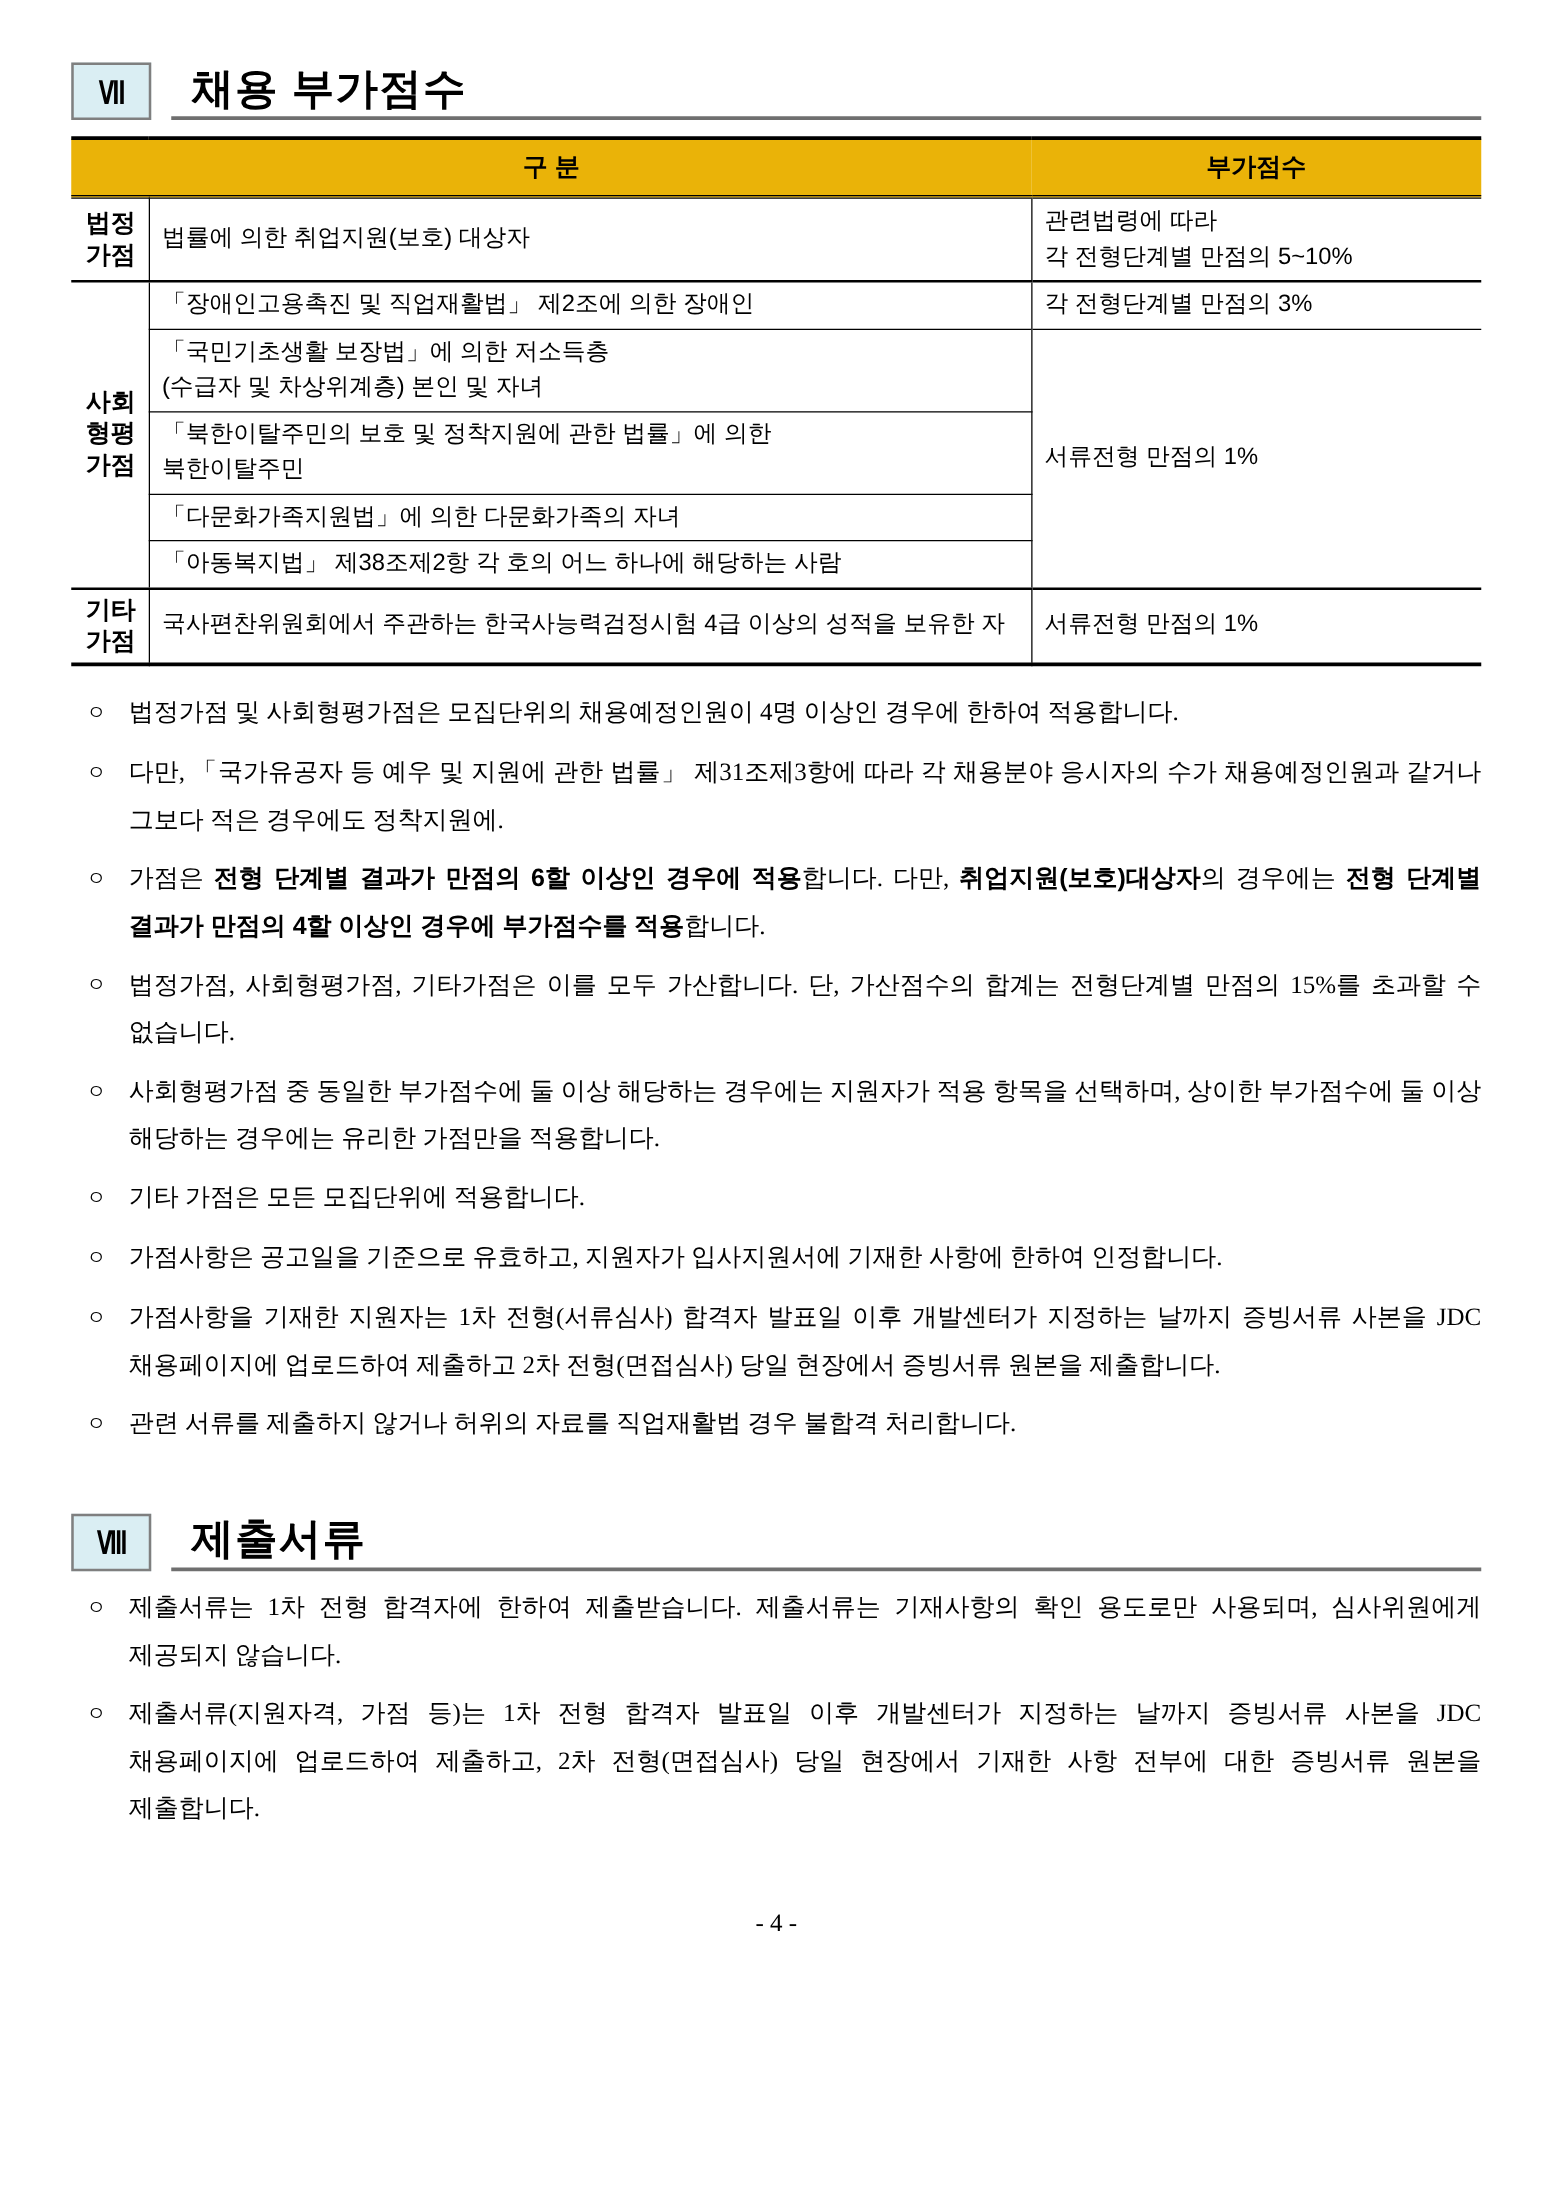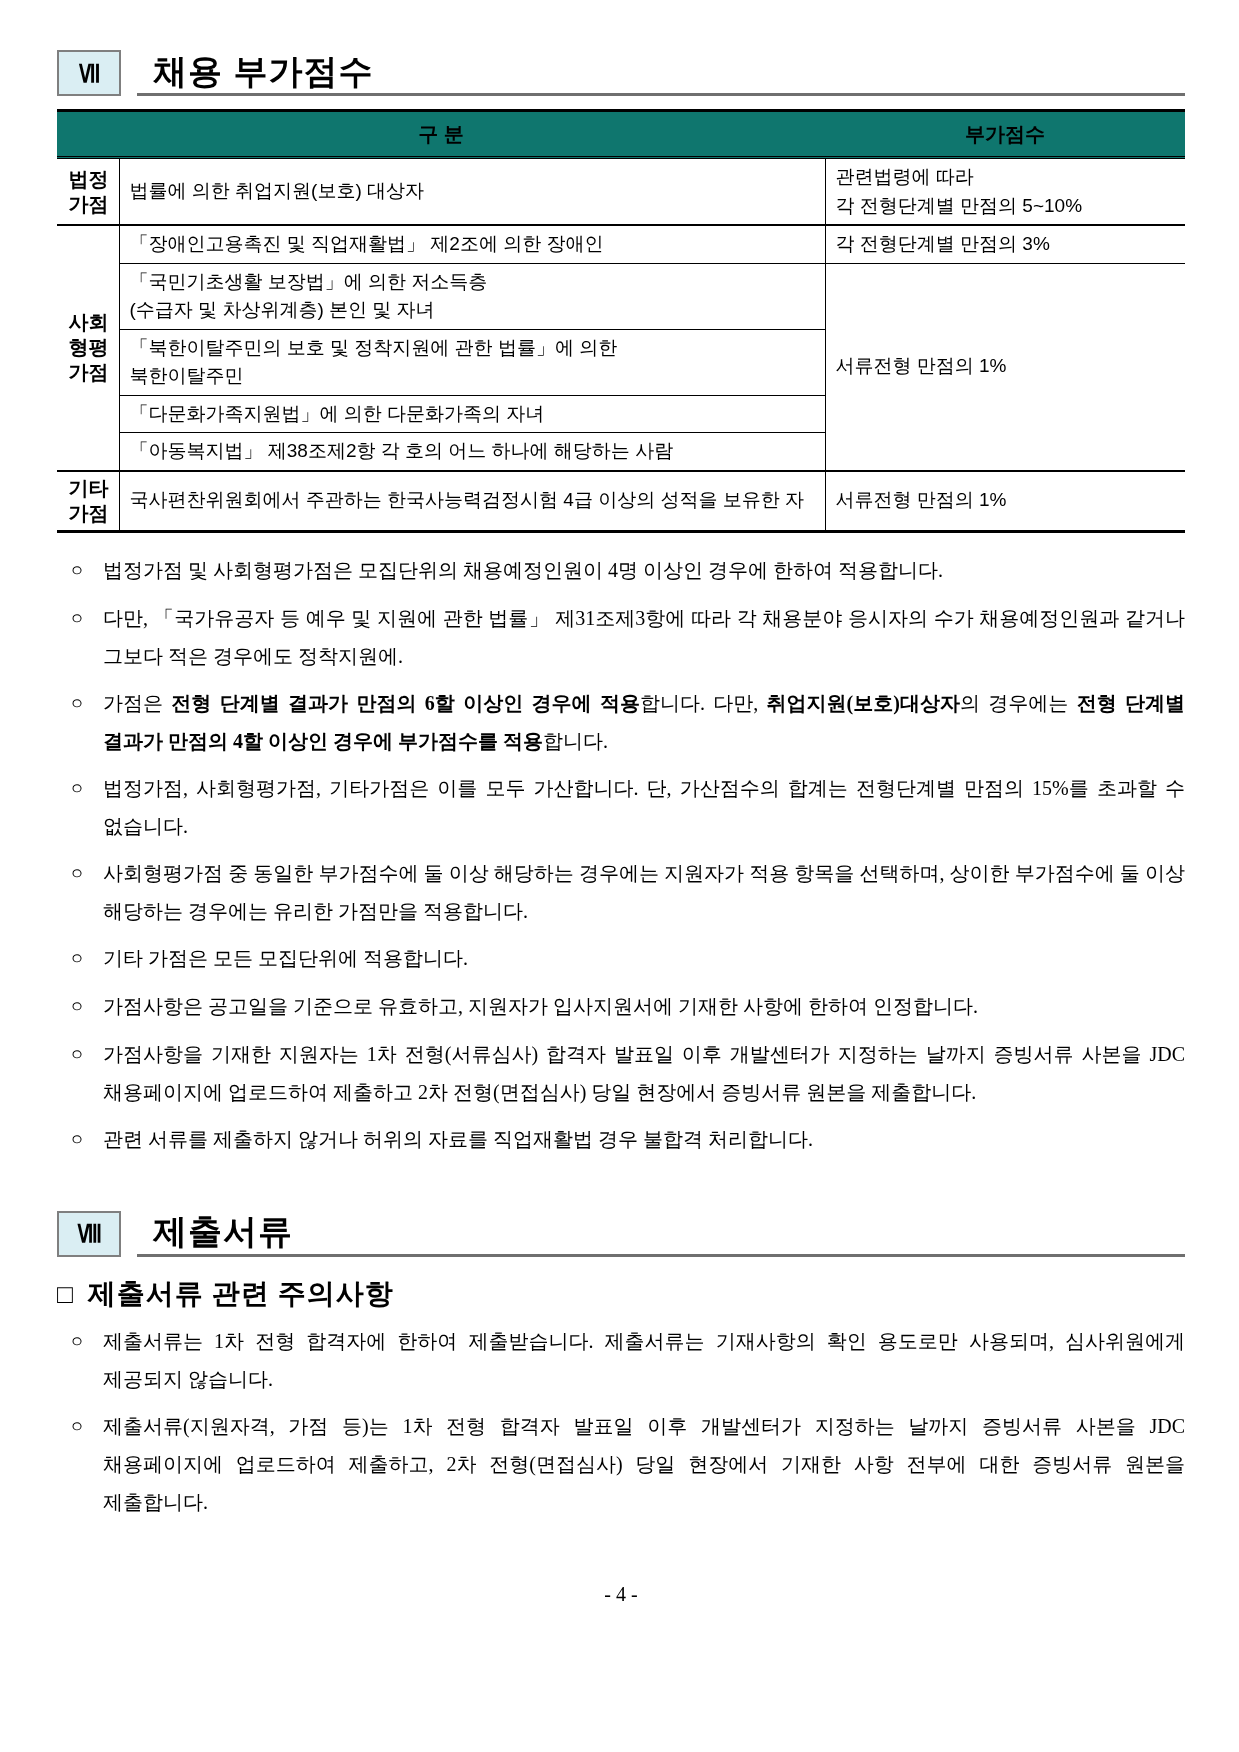--- a/index.html
+++ b/index.html
@@ -41,21 +41,21 @@
     margin-top:13px;
     border-top:3px solid #000; border-bottom:3px solid #000;
     font-family:"Liberation Sans", sans-serif;
     font-size:19px; line-height:1.5;
   }
   table.bonus th, table.bonus td {
     padding:4px 10px; box-sizing:border-box;
     word-break:keep-all; vertical-align:middle;
   }
   table.bonus thead th {
-    background:#0f766e; text-align:center; font-weight:700;
+    background:#eab308; text-align:center; font-weight:700;
     border-bottom:3px double #000; padding:7px 10px; font-size:20px;
   }
   .cat {
     font-weight:700; text-align:right;
     white-space:pre-line; line-height:1.25; font-size:20px;
     border-right:1.5px solid #000;
   }
   .desc { text-align:left; white-space:pre-line; }
   .pts  { text-align:left; border-left:1.5px solid #000; white-space:pre-line; }
   tr.rsep > td, tr.rsep > th { border-top:1px solid #000; }
@@ -66,21 +66,21 @@
   .bullet { display:flex; margin:0 0 9px 12px; }
   .bullet .mk {
     flex:none; width:34px; padding-top:1px;
     font-family:"Liberation Sans", sans-serif;
     font-size:16px; line-height:38px;
   }
   .bullet .tx {
     flex:1; font-size:20px; line-height:38px;
     text-align:justify; word-break:keep-all;
   }
-  .bd { font-weight:700; font-family:Liberation Serif, serif; }
+  .bd { font-weight:700; font-family:Liberation Sans, sans-serif; }
   .note {
     margin:-2px 0 10px 60px;
     font-family:"Liberation Sans", sans-serif;
     font-weight:700; font-size:19px; line-height:34px;
     word-break:keep-all;
   }
 
   
   .sec8 { margin-top:52px; }
   .sub-h {
@@ -211,23 +211,20 @@
 
   <div class="sec-header sec8">
     <div class="badge">
       <span>Ⅷ</span>
     </div>
     <div class="title-rule">
       <span class="sec-title">제출서류</span>
     </div>
   </div>
 
-  <div class="sub-h">
-    <span class="sq">□</span><span>제출서류 관련 주의사항</span>
-  </div>
 
   <div class="blist" style="margin-top:10px">
     <div class="bullet">
       <span class="mk">ㅇ</span>
       <span class="tx">제출서류는 1차 전형 합격자에 한하여 제출받습니다. 제출서류는 기재사항의 확인 용도로만 사용되며, 심사위원에게 제공되지 않습니다.</span>
     </div>
     <div class="bullet">
       <span class="mk">ㅇ</span>
       <span class="tx">제출서류(지원자격, 가점 등)는 1차 전형 합격자 발표일 이후 개발센터가 지정하는 날까지 증빙서류 사본을 JDC 채용페이지에 업로드하여 제출하고, 2차 전형(면접심사) 당일 현장에서 기재한 사항 전부에 대한 증빙서류 원본을 제출합니다.</span>
     </div>

